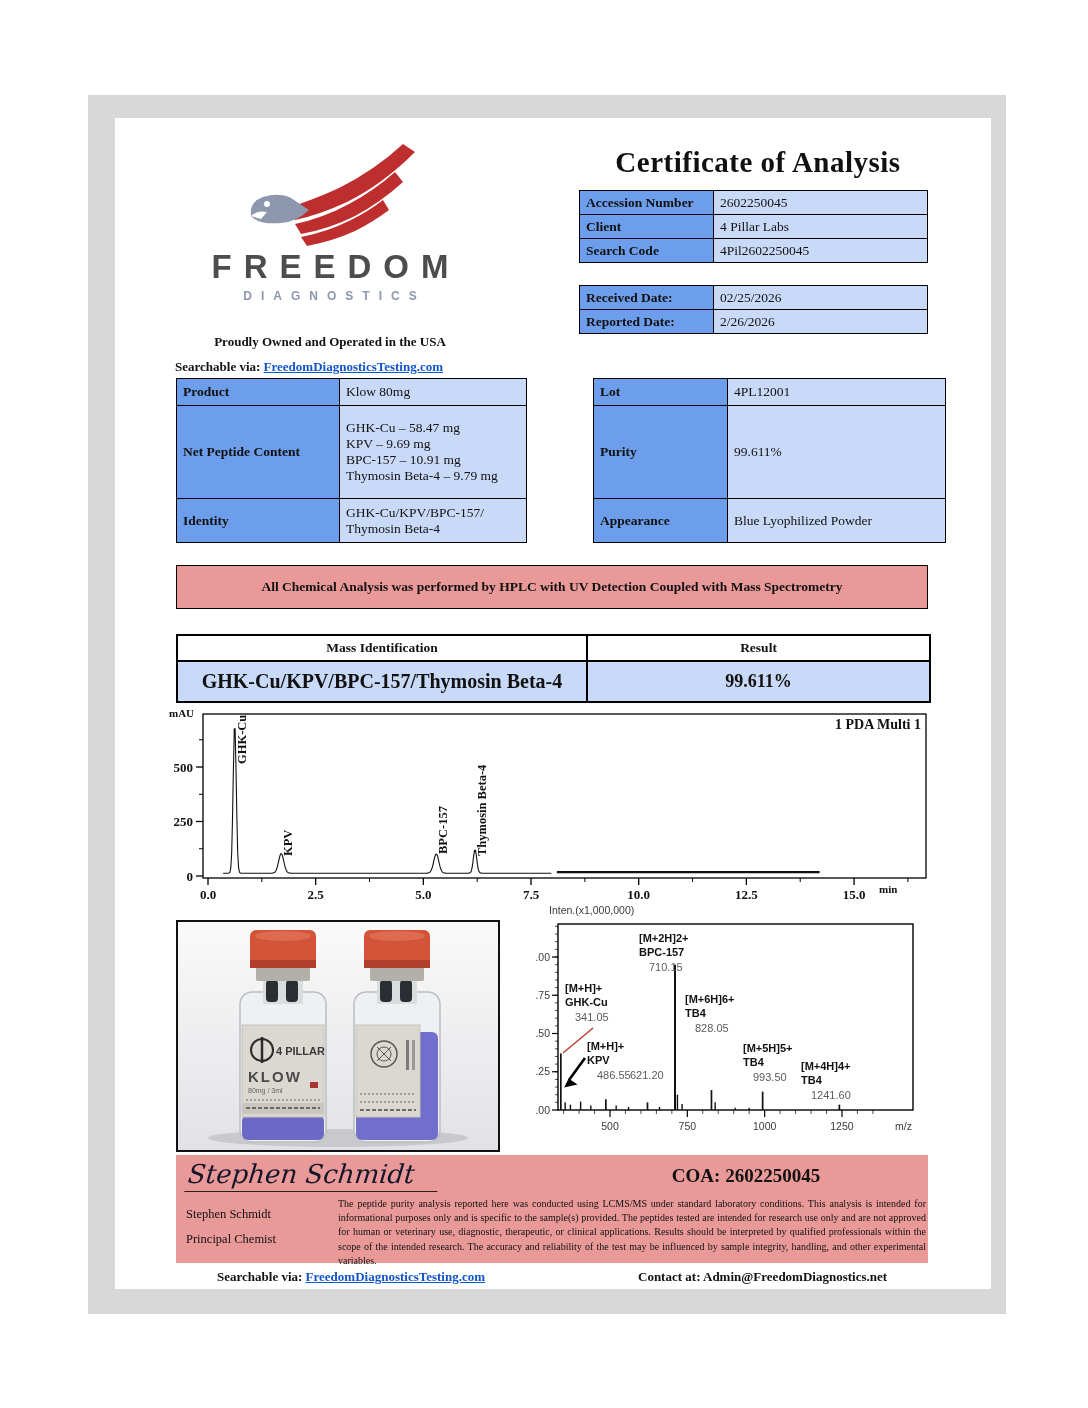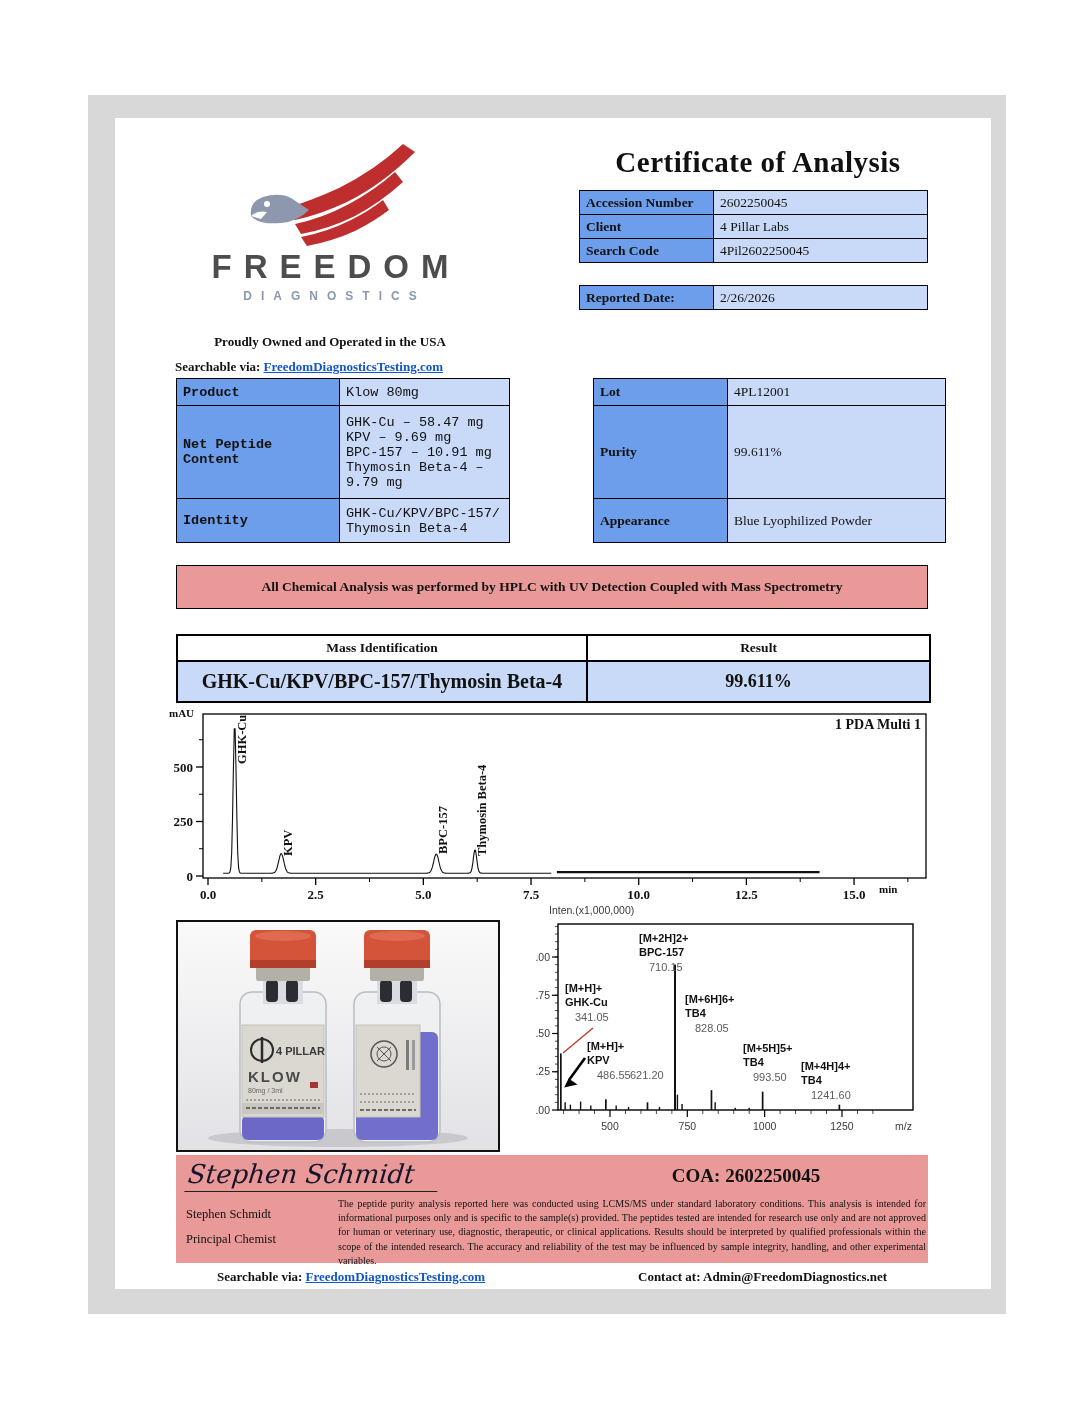--- a/index.html
+++ b/index.html
@@ -24,21 +24,21 @@
 
   
   table.info { border-collapse:collapse; }
   table.info td { border:1.6px solid #000; font-size:13.5px; padding:2px 6px; vertical-align:middle; }
   td.hd  { background:#6d9eeb; font-weight:bold; }
   td.val { background:#c9daf8; }
   .pre { white-space:pre-line; }
 
   .tbl-accession { left:464px; top:72px; }  .tbl-accession td.hd{width:134px;} .tbl-accession td.val{width:214px;} .tbl-accession td{height:24px;}
   .tbl-dates { left:464px; top:167px; }     .tbl-dates td.hd{width:134px;} .tbl-dates td.val{width:214px;} .tbl-dates td{height:24px;}
-  .tbl-product { left:61px; top:260px; }    .tbl-product td{border-width:2px;font-family:Liberation Mono, monospace;} .tbl-product td.hd{width:163px;} .tbl-product td.val{width:170px;}
+  .tbl-product { left:61px; top:260px; }    .tbl-product td{border-width:2px;} .tbl-product td.hd{width:163px;} .tbl-product td.val{width:187px;}
   .tbl-spec { left:478px; top:260px; }      .tbl-spec td{border-width:2px;} .tbl-spec td.hd{width:134px;} .tbl-spec td.val{width:218px;}
   .r-sm{height:27px;} .r-lg{height:93px;} .r-md{height:44px;}
 
   .banner { left:61px; top:447px; width:752px; height:44px; background:#ea9999; border:1.5px solid #000;
             display:flex; align-items:center; justify-content:center;
             font-weight:bold; font-size:13.5px; text-align:center; }
 
   table.mass { left:61px; top:516px; border-collapse:collapse; }
   table.mass td { border:2px solid #000; text-align:center;margin-left:16px; }
   .mass-h { background:#fff; font-weight:bold; font-size:13.5px; height:26px; }
@@ -109,20 +109,24 @@
           </tr>
       <tr>
             <td class="hd">Search Code</td>
             <td class="val">4Pil2602250045</td>
           </tr>
     </tbody>
       </table>
 
     <table class="info abs tbl-dates">
       <tbody>
+          <tr>
+            <td class="hd">Received Date:</td>
+            <td class="val">02/25/2026</td>
+          </tr>
       <tr>
             <td class="hd">Reported Date:</td>
             <td class="val">2/26/2026</td>
           </tr>
     </tbody>
       </table>
 
     <table class="info abs tbl-product">
       <tbody>
           <tr class="r-sm">

